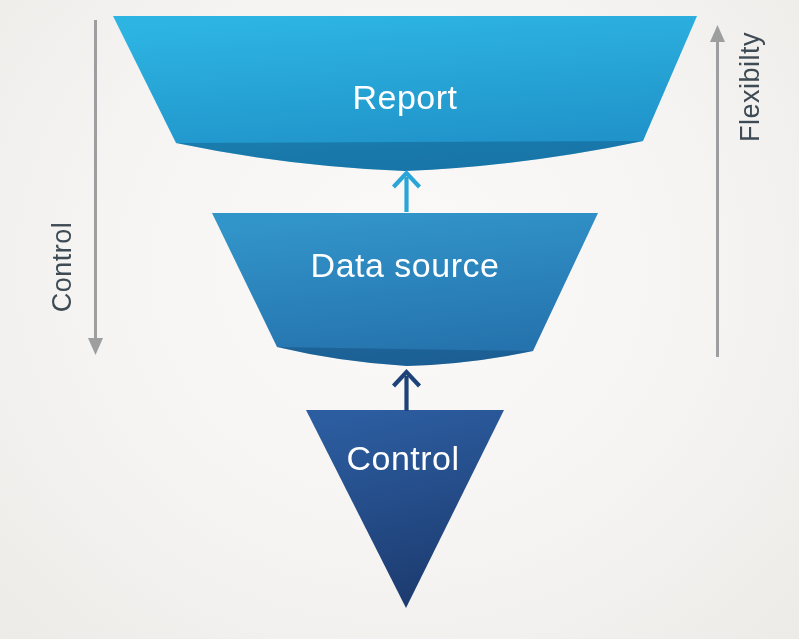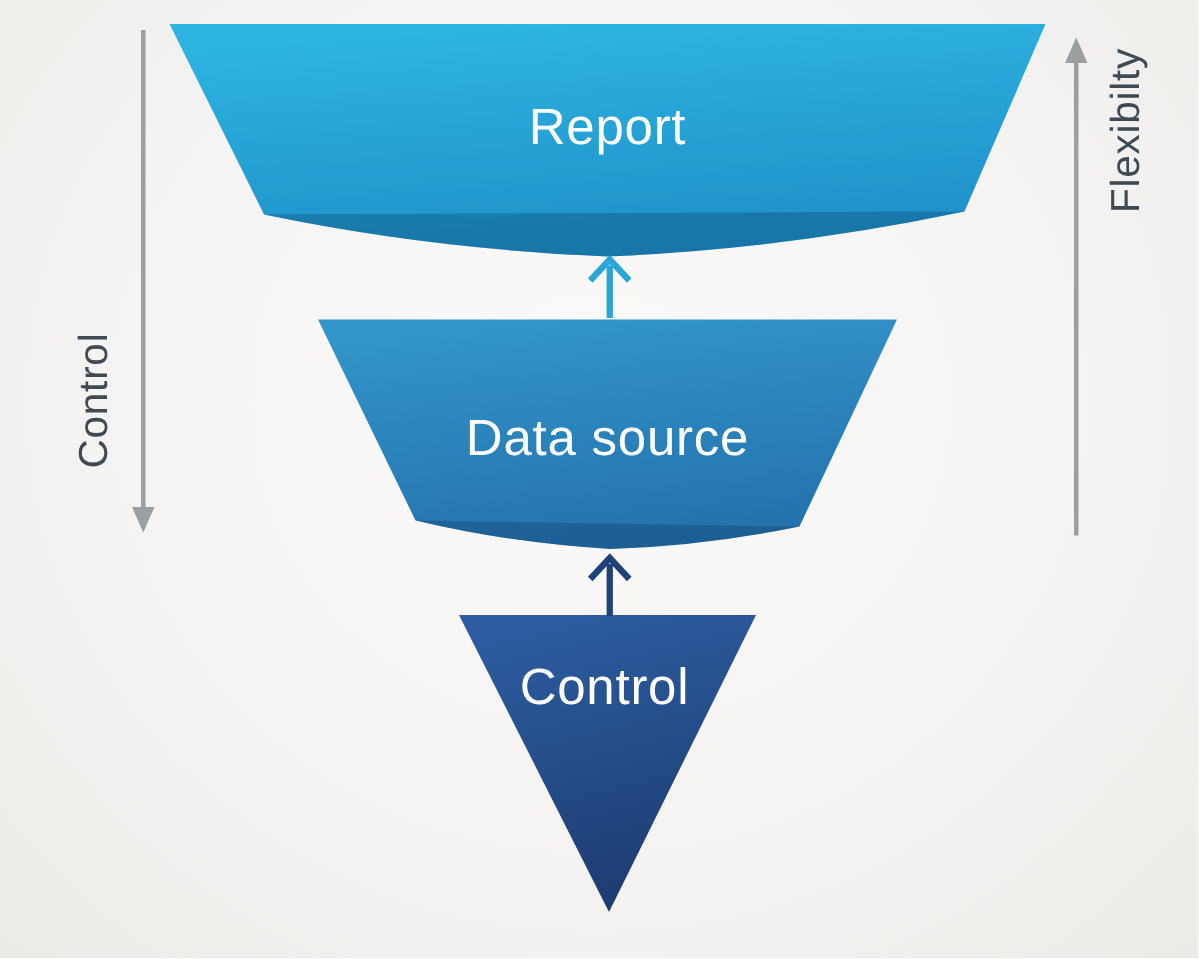--- a/index.html
+++ b/index.html
@@ -87,23 +87,23 @@
       <line x1="95.5" y1="20" x2="95.5" y2="340" stroke-width="3" stroke="#9c9ea0"></line>
       <polygon points="95.5,355 88,338 103,338" fill="#9c9ea0"></polygon>
     </g>
 
     <g>
       <line x1="717.5" y1="42" x2="717.5" y2="357" stroke-width="3" stroke="#9c9ea0"></line>
       <polygon points="717.5,25 710,42 725,42" fill="#9c9ea0"></polygon>
     </g>
   </svg>
 
-  <div class="label label-white" style="left:255px; top:65px;">Report</div>
+  <div class="label label-white" style="left:255px; top:77px;">Report</div>
 
-  <div class="label label-white" style="left:255px; top:272px;">Data source</div>
+  <div class="label label-white" style="left:255px; top:245px;">Data source</div>
 
   <div class="label label-white" style="left:253px; top:438px;">Control</div>
 
   <div class="label label-axis" style="left:-18px; top:251px;">Control</div>
 
   <div class="label label-axis" style="left:670px; top:71px;">Flexibilty</div>
 
 </div>
 
 </body></html>

